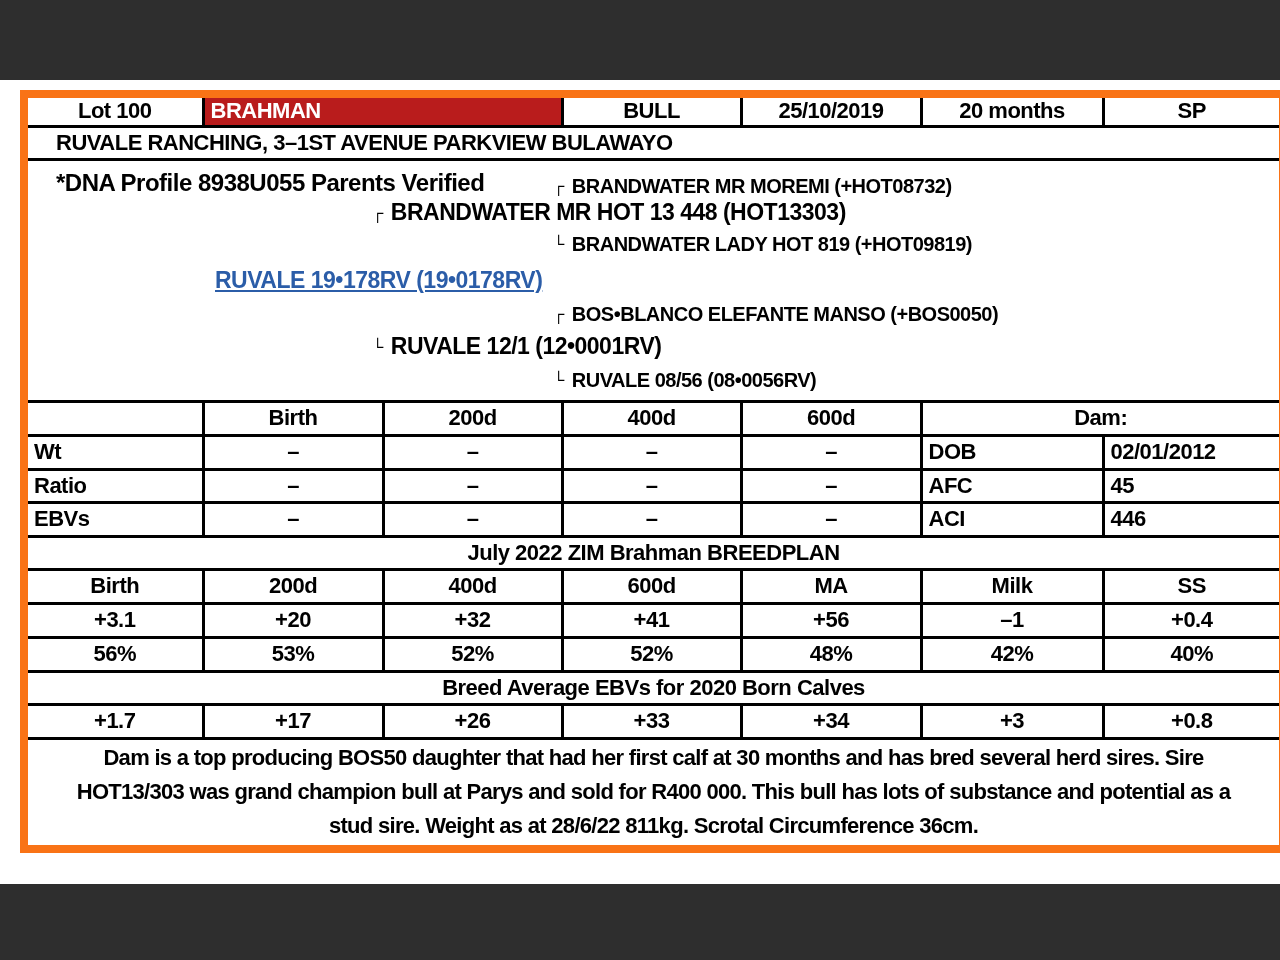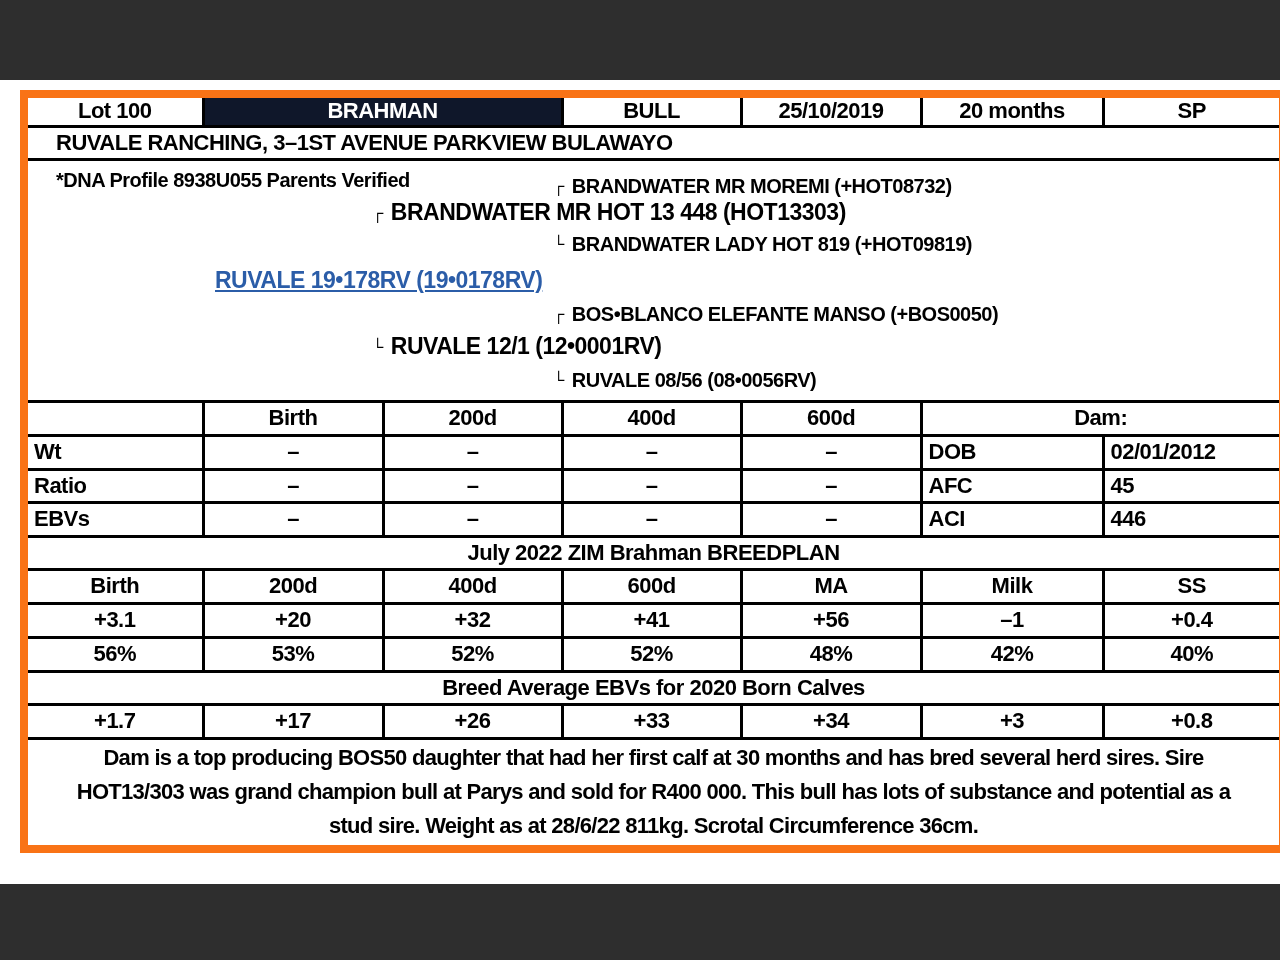--- a/index.html
+++ b/index.html
@@ -22,26 +22,26 @@
   table.sheet td{
     border:3px solid #000;
     padding:0 6px;
     font-size:22px;font-weight:700;
     white-space:nowrap;overflow:hidden;
     vertical-align:middle;
   }
   td.center{text-align:center;}
   td.right{padding-right:14px;}
   td.label{text-align:left;padding-left:20px;}
-  td.black-cell{background:#0f172a;color:#fff;text-align:center;}
+  td.black-cell{background:#b91c1c;color:#fff;text-align:left;}
 
   
   td.pedigree-cell{height:239px;position:relative;padding:0;}
   .ped{position:absolute;white-space:nowrap;font-weight:700;letter-spacing:-0.5px;}
-  .ped-dna{left:28px;top:8px;font-size:20px;}
+  .ped-dna{left:28px;top:8px;font-size:24px;}
   .ped-gp{font-size:20px;}
   .ped-parent{font-size:23px;}
   .corner{font-size:16px;font-weight:400;margin-right:8px;position:relative;top:-2px;}
   .animal-link{
     color:#2b5da8;text-decoration:underline;font-size:23px;font-weight:700;
     letter-spacing:-0.5px;
   }
 
   .scrotal-td{padding-left:105px;}
   .notes-td{height:105px;text-align:center;font-size:21px;line-height:34px;letter-spacing:-0.7px;}

